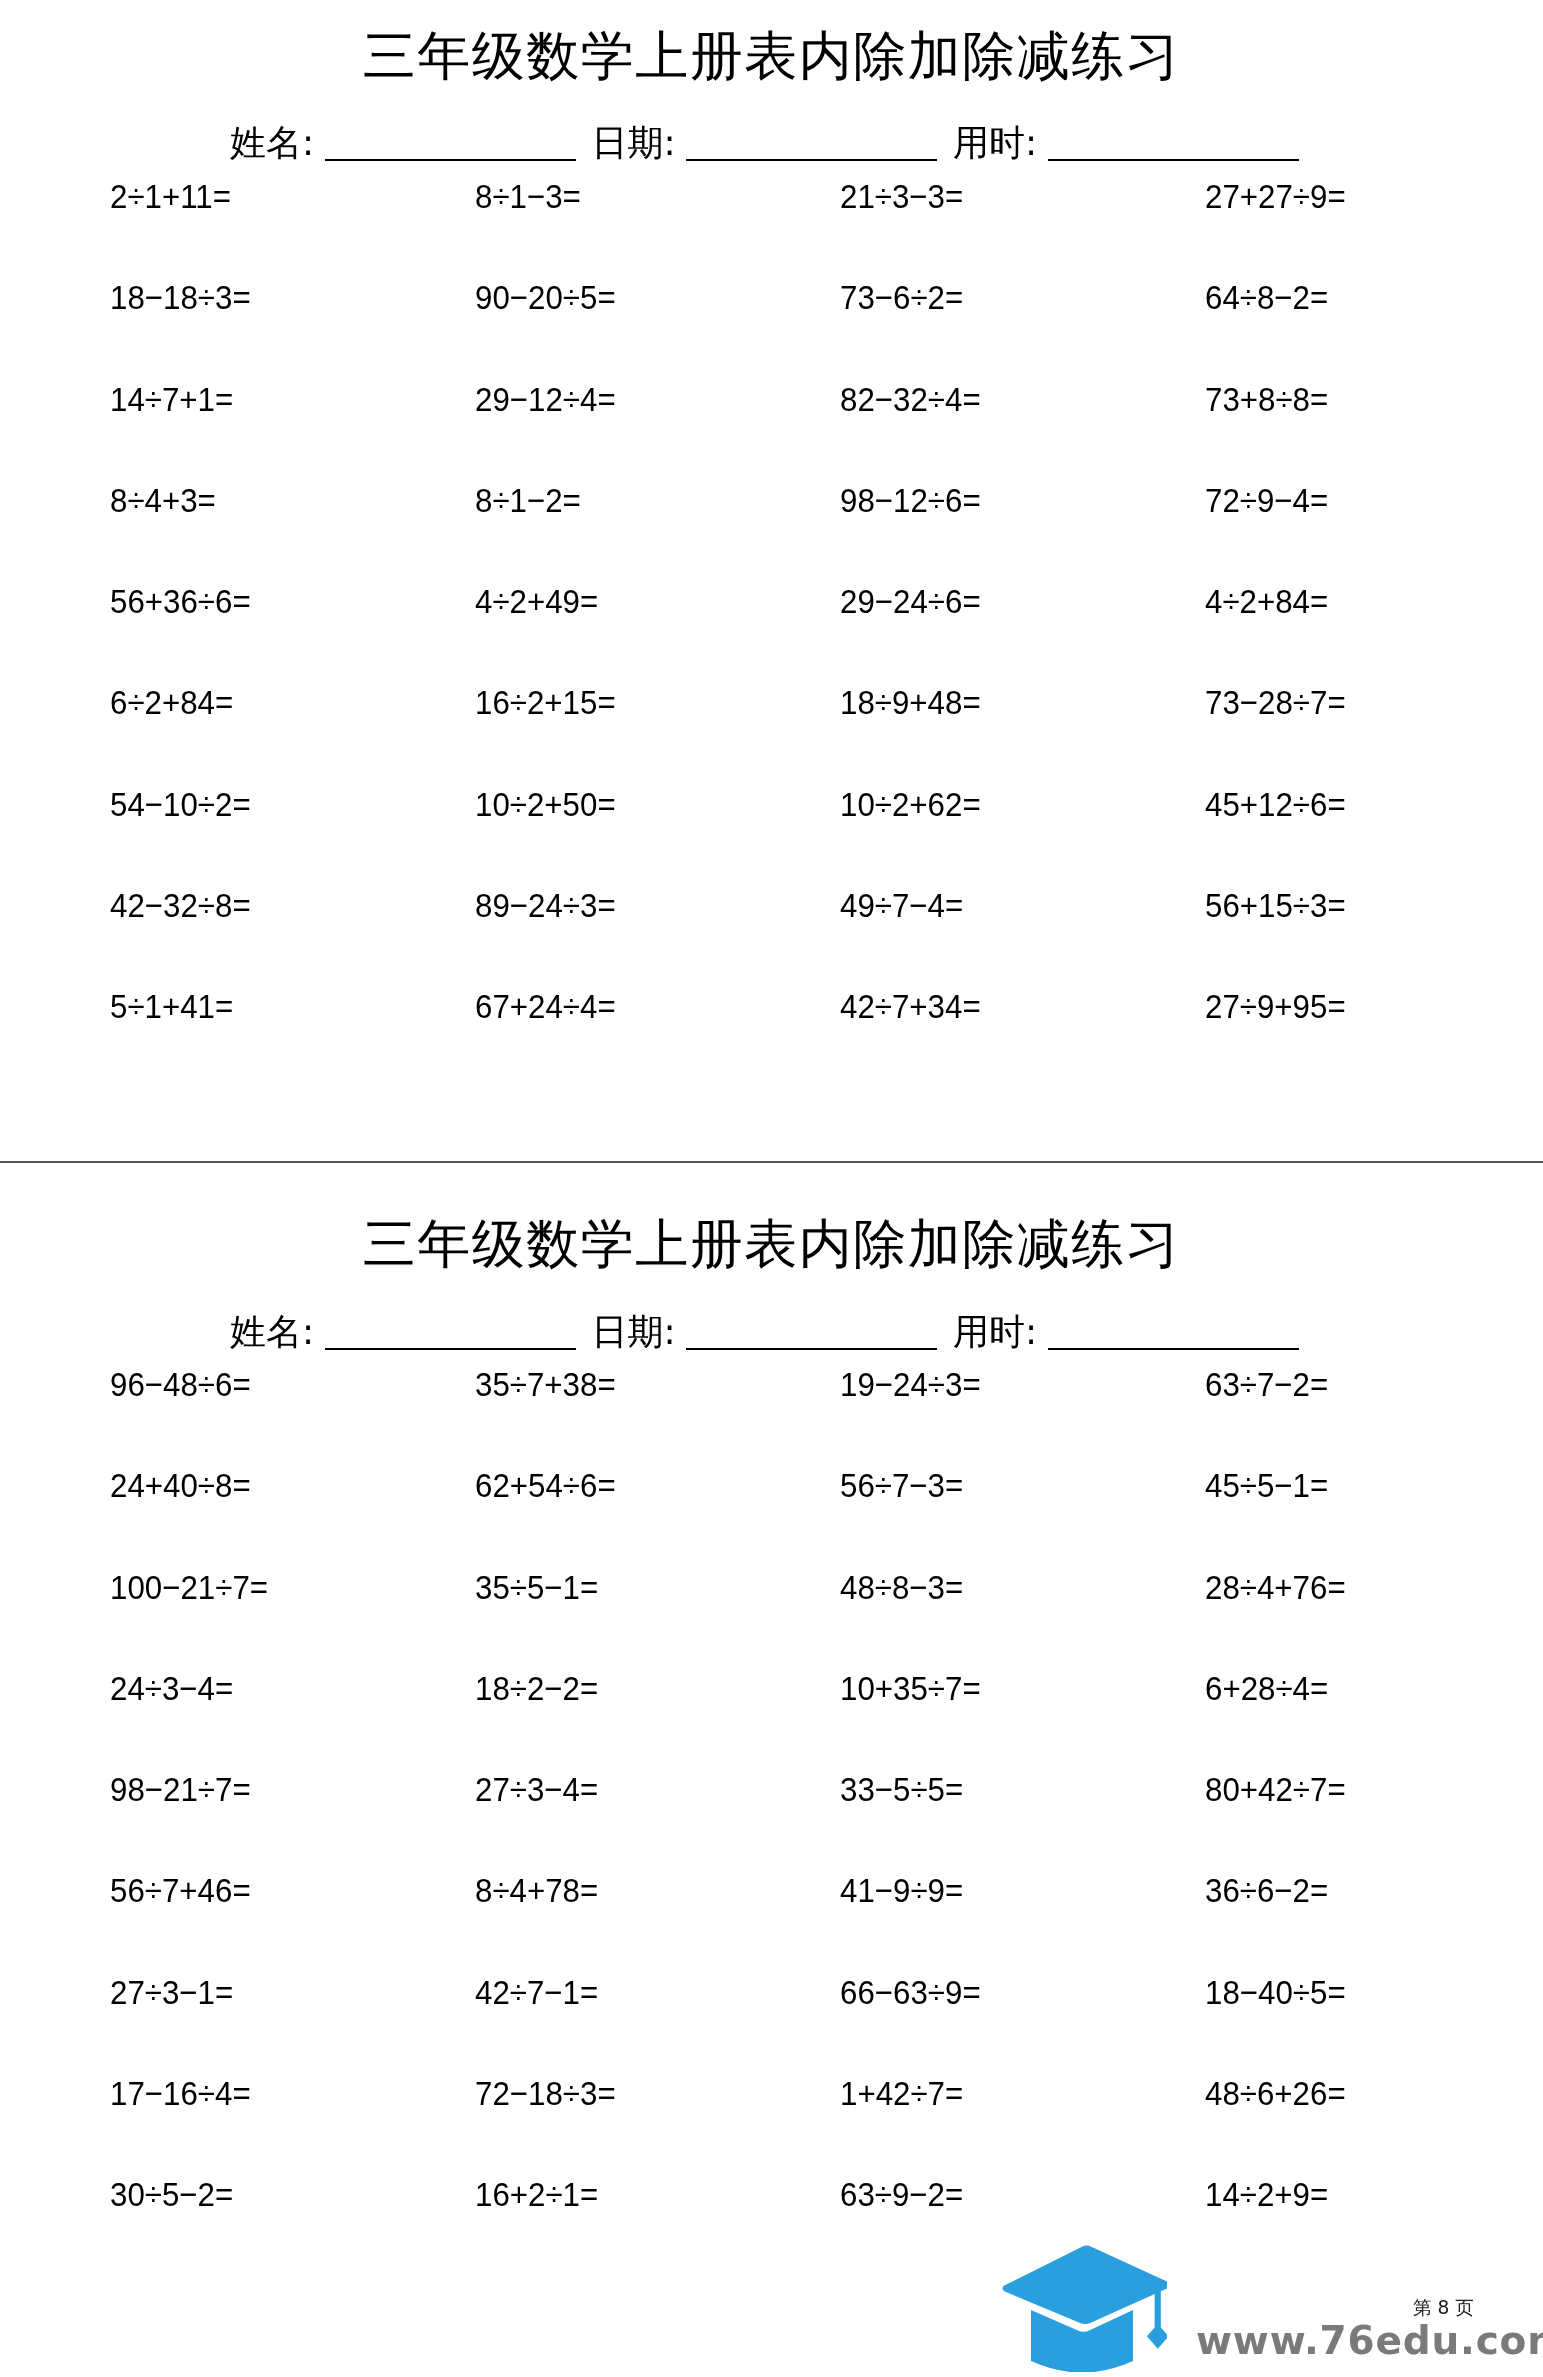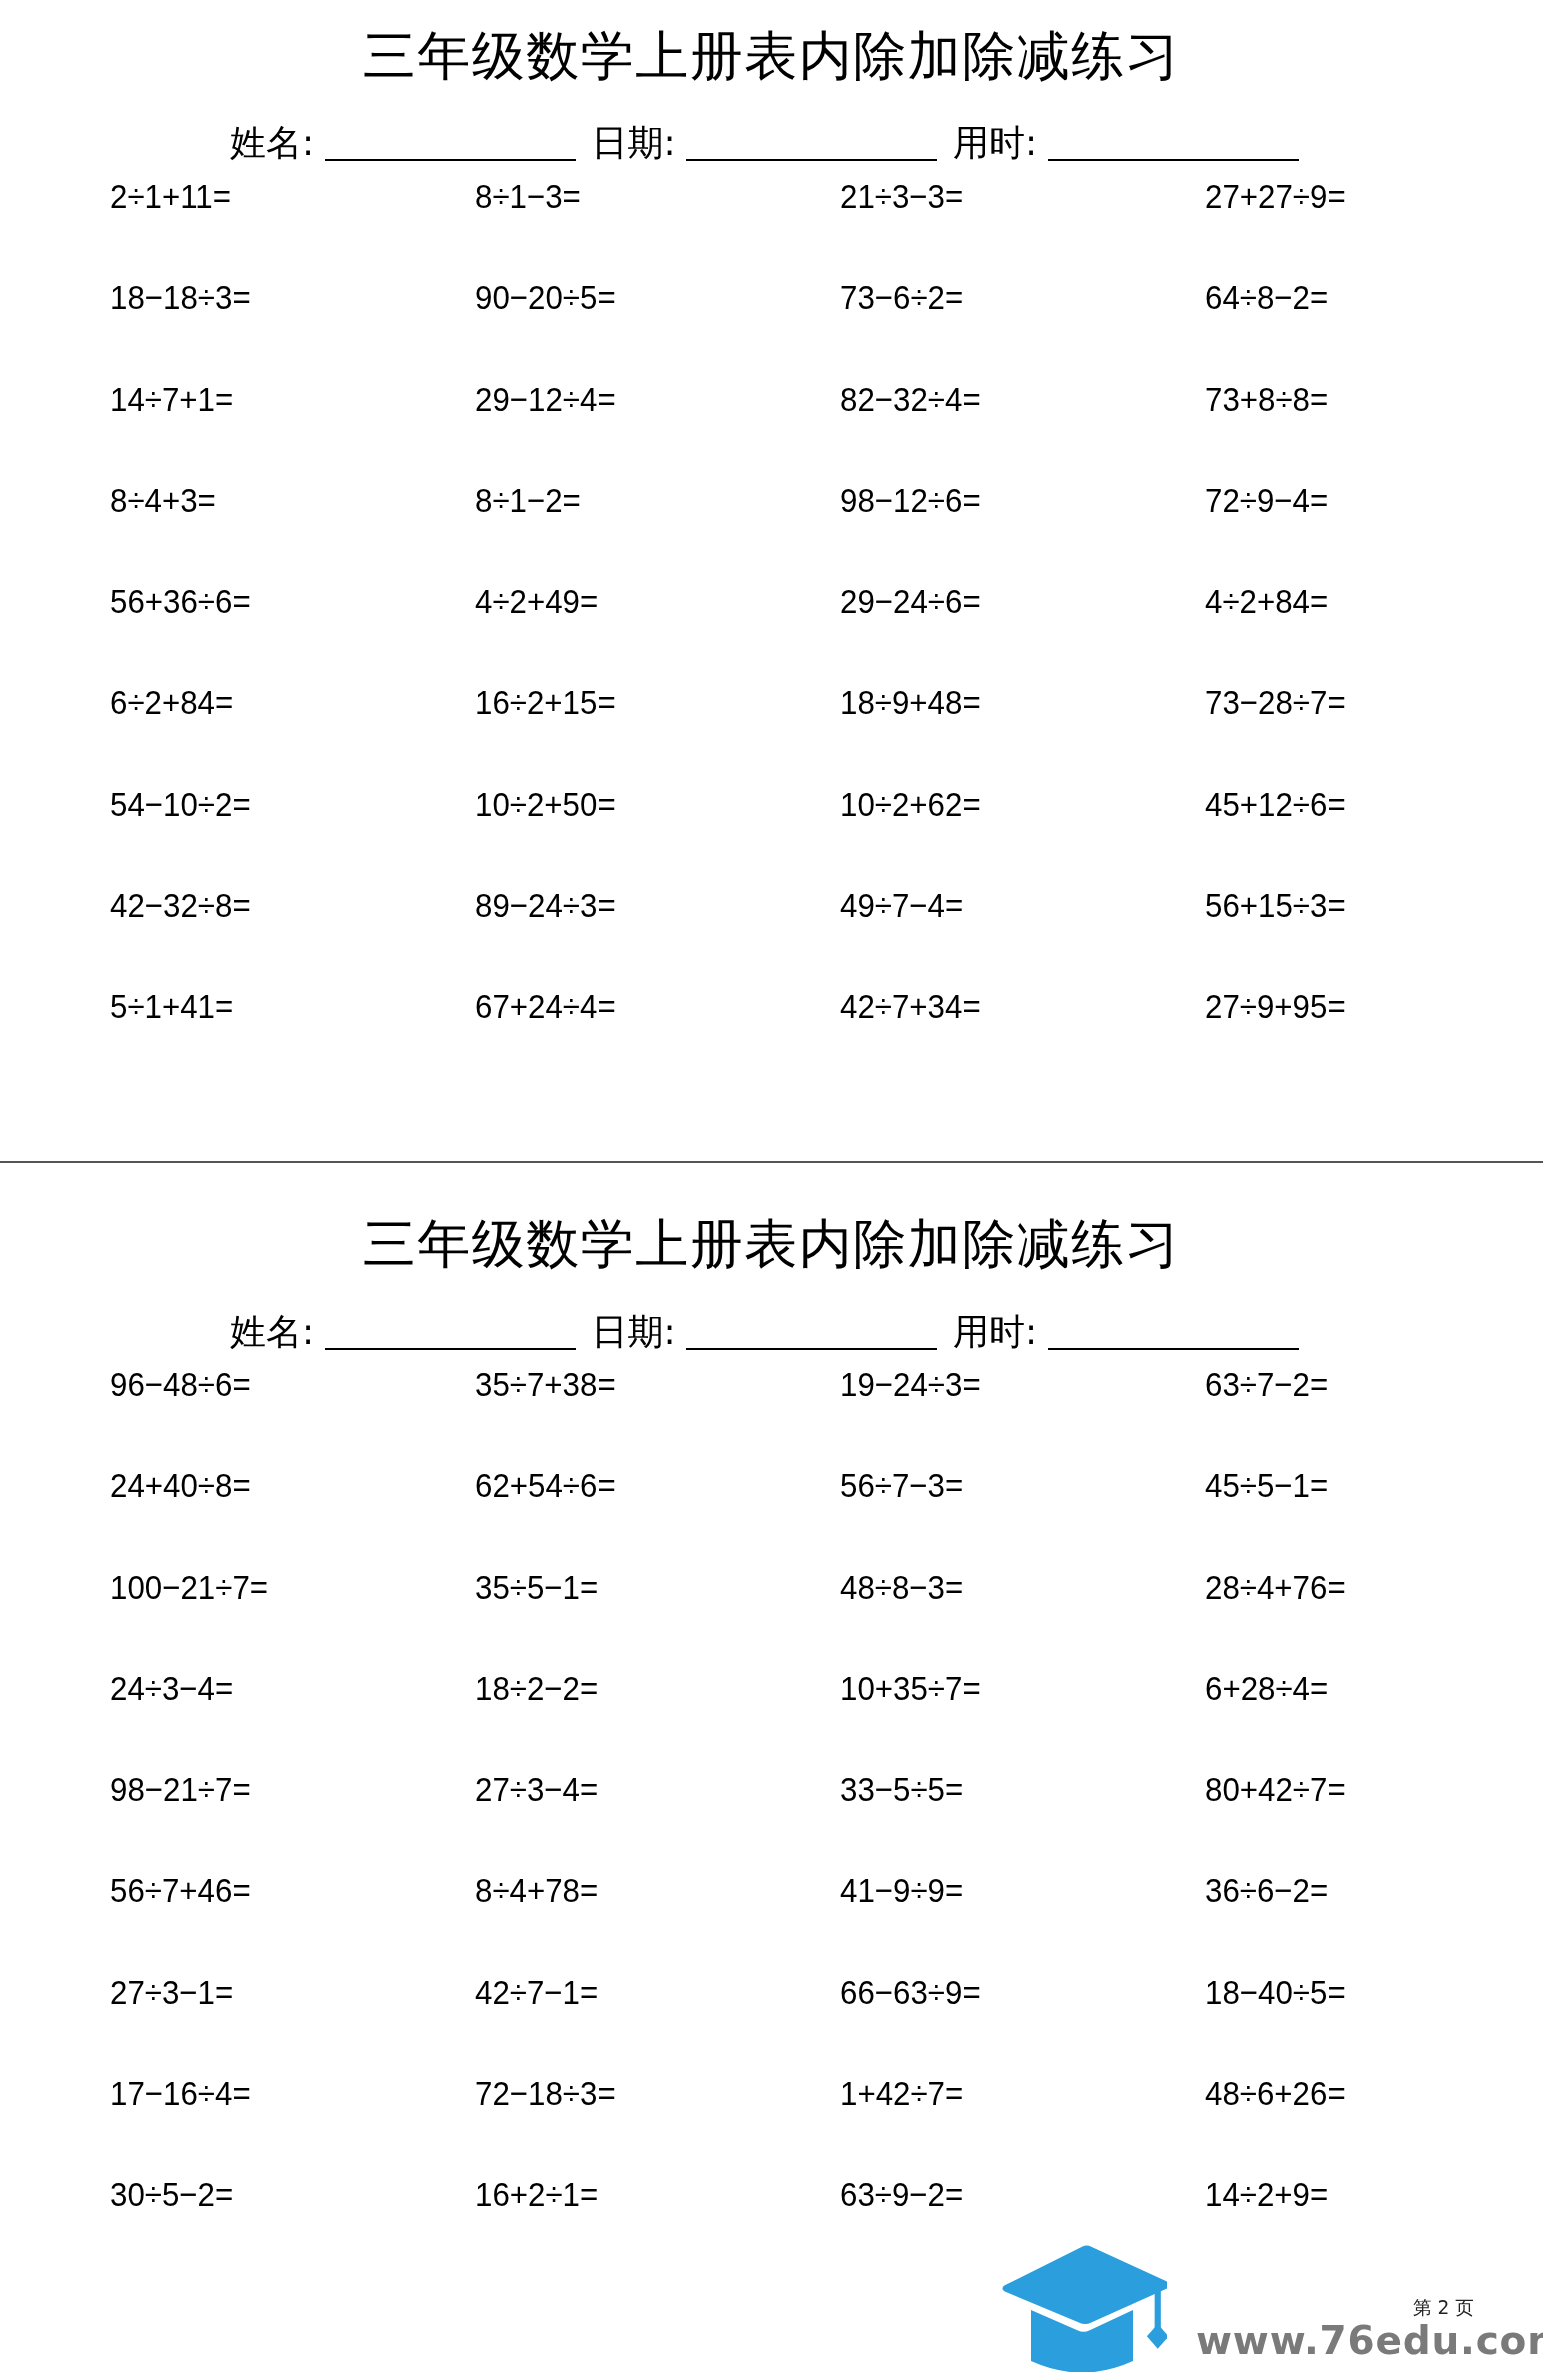--- a/index.html
+++ b/index.html
@@ -127,14 +127,14 @@
 
 <div class="logo">
   <svg class="cap" viewBox="0 0 220 190">
     <path d="M10 78 L110 28 Q116 25 122 28 L222 74 Q226 78 220 82 L122 126 Q114 130 106 126 L10 86 Q4 82 10 78 Z" fill="#2b9fdd"></path>
     <path d="M44 110 L44 176 Q110 206 176 176 L176 110 L120 136 Q112 140 104 136 Z" fill="#2b9fdd"></path>
     <rect x="204" y="80" width="8" height="56" fill="#2b9fdd"></rect>
     <path d="M208 128 L222 144 L208 160 L194 144 Z" fill="#2b9fdd"></path>
   </svg>
   <div class="url">www.76edu.com</div>
 </div>
-<div class="pagenum">第 2 页</div>
+<div class="pagenum">第 8 页</div>
 
 
 </body></html>

